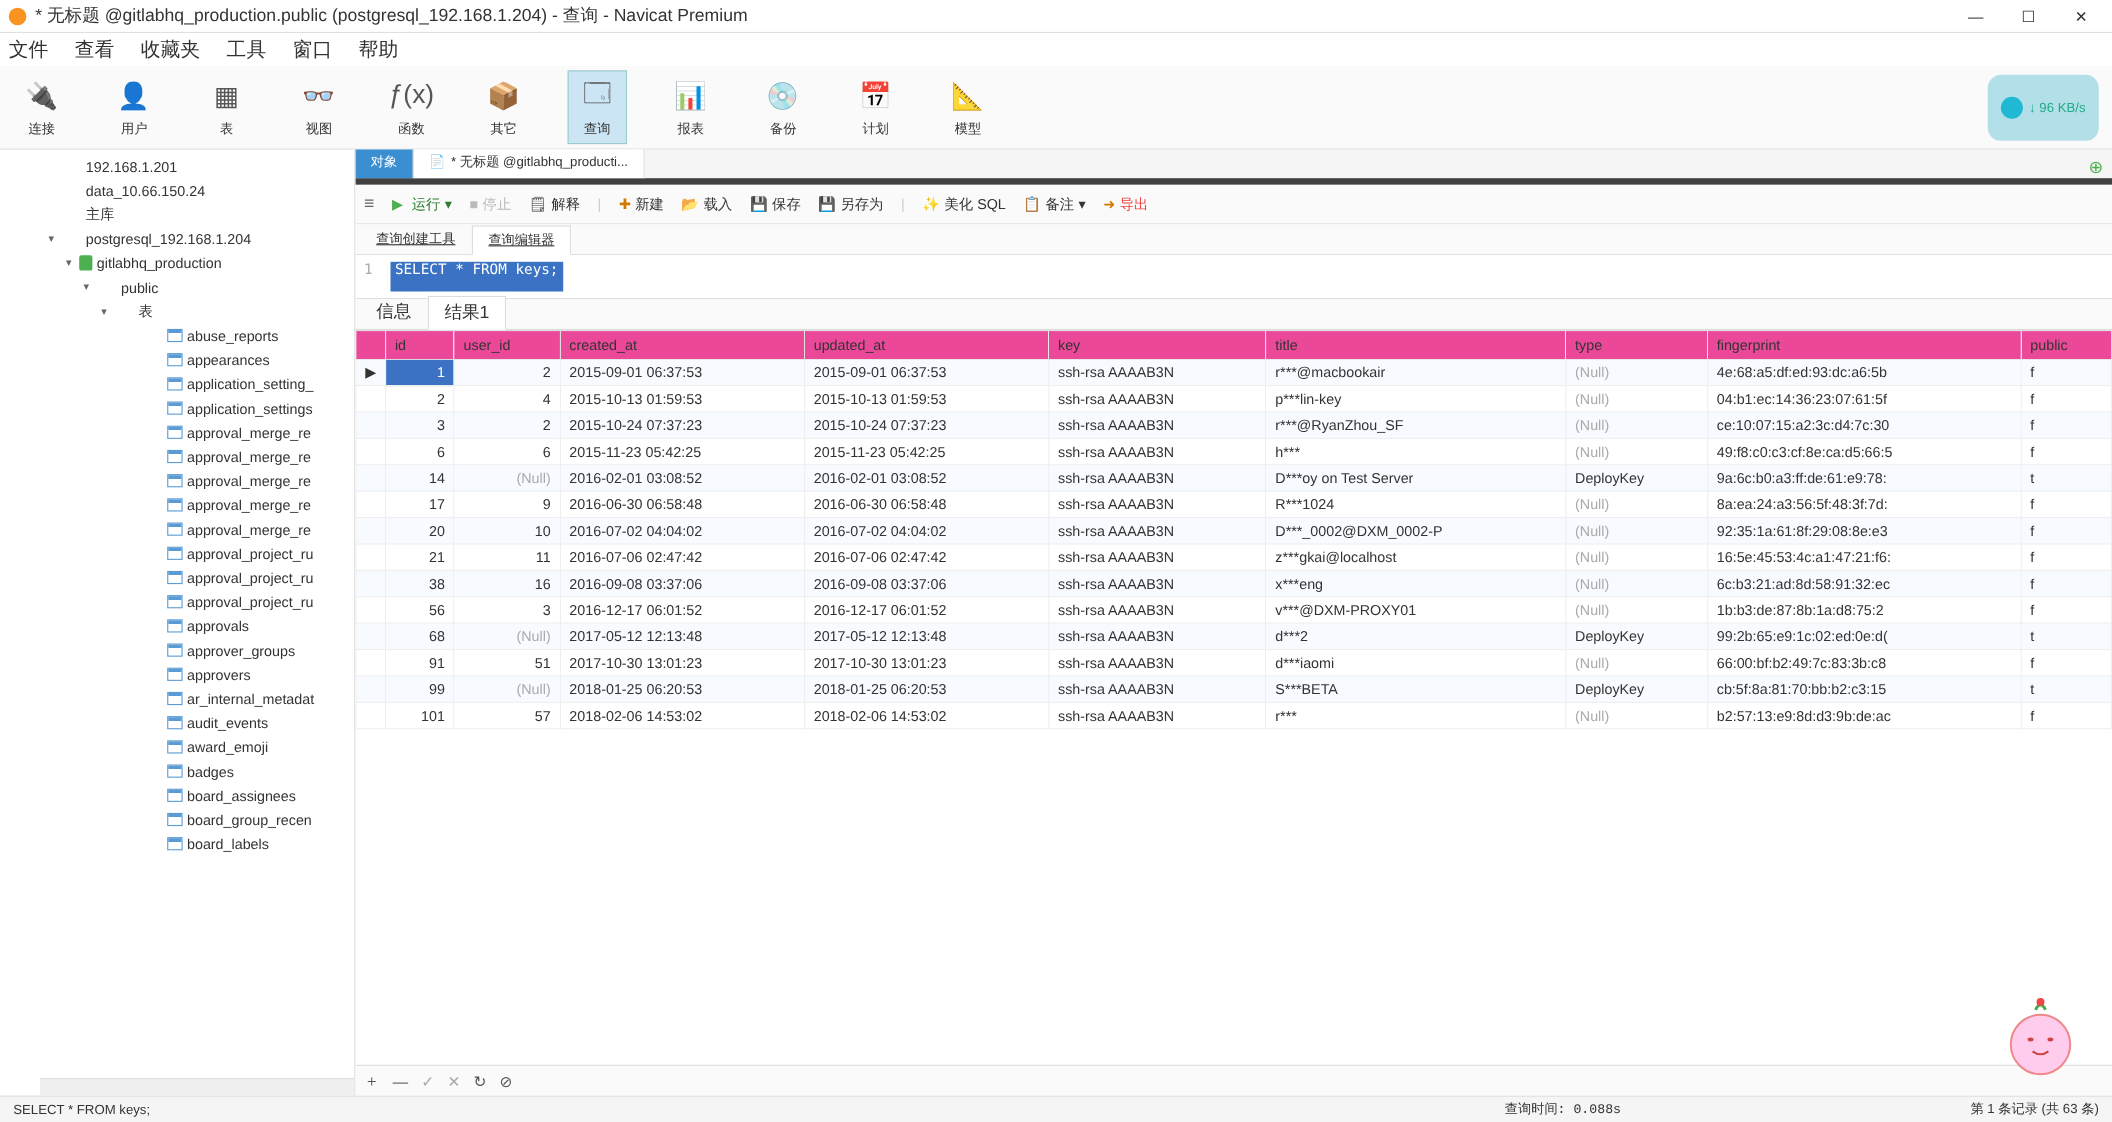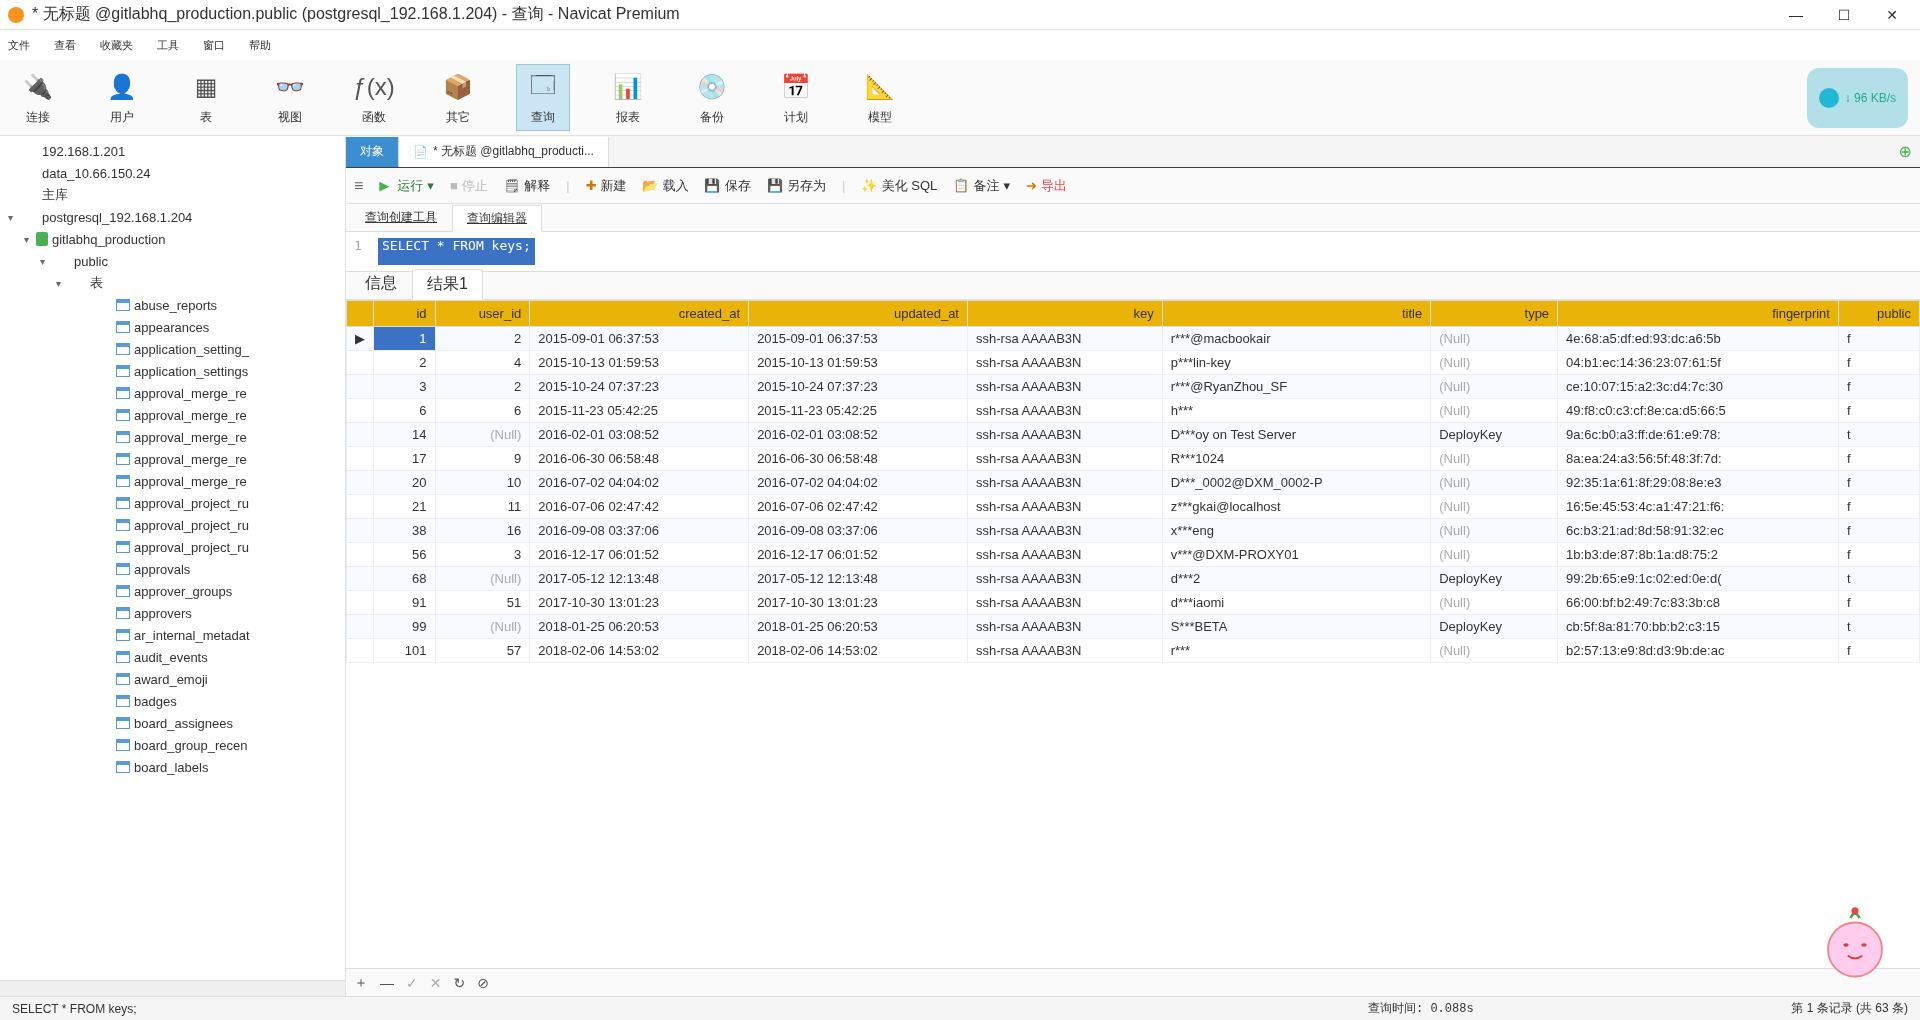--- a/index.html
+++ b/index.html
@@ -2,48 +2,48 @@
 <html><head>
 <meta charset="utf-8">
 <style>
 * { margin: 0; padding: 0; box-sizing: border-box; }
 body { font-family: "Microsoft YaHei", Arial, sans-serif; font-size: 12px; color: #333; background: #fff; overflow: hidden; width: 1920px; height: 1020px; }
 .title-bar { height: 30px; display: flex; align-items: center; padding: 0 8px; border-bottom: 1px solid #e0e0e0; }
 .title-bar .app-icon { width: 16px; height: 16px; background: #f7931e; border-radius: 50%; margin-right: 8px; }
 .title-bar .title-text { flex: 1; font-size: 16px; }
 .win-controls { display: flex; gap: 24px; margin-right: 8px; }
 .win-controls span { width: 24px; text-align: center; font-size: 14px; cursor: pointer; }
-.menu-bar { height: 30px; display: flex; align-items: center; padding: 0 8px; gap: 24px; font-size: 11px; }
+.menu-bar { height: 30px; display: flex; align-items: center; padding: 0 8px; gap: 24px; font-size: 18px; }
 .menu-bar span { cursor: pointer; }
 .toolbar { height: 76px; display: flex; align-items: center; padding: 0 12px; gap: 32px; border-bottom: 1px solid #e0e0e0; background: #fafafa; }
 .tb-item { display: flex; flex-direction: column; align-items: center; gap: 4px; cursor: pointer; padding: 4px 8px; }
 .tb-item.active { background: #cce5f5; border: 1px solid #9cc; }
 .tb-icon { width: 36px; height: 36px; display: flex; align-items: center; justify-content: center; font-size: 24px; color: #555; }
 .tb-item .lbl { font-size: 12px; }
 .tb-right { margin-left: auto; display: flex; align-items: center; gap: 8px; }
 .speed-badge { background: #b3e0e8; border-radius: 12px; padding: 20px 12px; display: flex; align-items: center; gap: 6px; margin-left: 16px; }
 .speed-badge .cloud { width: 20px; height: 20px; background: #21b8d4; border-radius: 50%; }
 .main-area { display: flex; height: calc(100% - 136px - 24px); }
-.sidebar { width: 346px; border-right: 1px solid #e0e0e0; overflow-y: auto; overflow-x: hidden; position: relative; }
+.sidebar { width: 287px; border-right: 1px solid #e0e0e0; overflow-y: auto; overflow-x: hidden; position: relative; margin-left: 36px; }
 .tree { padding: 4px 0; font-size: 13px; }
 .tree-row { display: flex; align-items: center; height: 22px; padding-left: 8px; cursor: pointer; white-space: nowrap; }
 .tree-row .chev { width: 12px; font-size: 10px; color: #666; }
 .tree-row .icn { width: 18px; height: 16px; margin-right: 4px; display: inline-flex; align-items: center; justify-content: center; }
 .icn.server { color: #888; }
 .icn.db { background: #4caf50; width: 12px; height: 14px; border-radius: 2px; }
 .icn.schema { color: #f5a623; }
 .icn.folder { color: #666; }
 .icn.table { border: 1px solid #5b9bd5; width: 14px; height: 12px; background: linear-gradient(#5b9bd5 0 3px, #fff 3px); }
 .indent-1 { padding-left: 24px; }
 .indent-2 { padding-left: 40px; }
 .indent-3 { padding-left: 56px; }
 .indent-5 { padding-left: 104px; }
 .sidebar-scroll-h { position: absolute; bottom: 0; left: 0; right: 0; height: 16px; background: #f0f0f0; border-top: 1px solid #ddd; }
 .content { flex: 1; display: flex; flex-direction: column; overflow: hidden; }
-.tabs-row { height: 32px; display: flex; align-items: center; background: #f5f5f5; border-bottom: 1px solid #404040; }
+.tabs-row { height: 32px; display: flex; align-items: flex-end; background: #f5f5f5; border-bottom: 6px solid #404040; }
 .tab { height: 30px; padding: 0 14px; display: flex; align-items: center; gap: 6px; font-size: 12px; cursor: pointer; border-right: 1px solid #ddd; }
 .tab.active { background: #3b8ecf; color: #fff; }
 .tab .tab-icon { width: 14px; height: 14px; }
 .tab-add { margin-left: auto; padding: 0 8px; font-size: 16px; color: #4caf50; cursor: pointer; }
 .query-toolbar { height: 36px; display: flex; align-items: center; padding: 0 8px; gap: 16px; border-bottom: 1px solid #e0e0e0; background: #fafafa; font-size: 13px; }
 .qt-btn { display: flex; align-items: center; gap: 4px; cursor: pointer; }
 .qt-btn.disabled { color: #bbb; }
 .qt-run { color: #2e7d32; }
 .qt-run::before { content: "▶"; color: #4caf50; margin-right: 4px; }
 .burger { font-size: 16px; color: #666; }
@@ -51,21 +51,21 @@
 .itab { padding: 4px 14px; border: 1px solid transparent; cursor: pointer; font-size: 12px; }
 .itab.active { background: #fff; border: 1px solid #ddd; border-bottom: 1px solid #fff; margin-bottom: -1px; }
 .sql-editor { height: 40px; padding: 6px 8px; font-family: Consolas, monospace; font-size: 13px; border-bottom: 1px solid #ddd; background: #fff; display: flex; }
 .sql-line-num { color: #aaa; width: 24px; }
 .sql-text { background: #3b72c4; color: #fff; padding: 0 4px; }
 .result-tabs { height: 28px; display: flex; align-items: flex-end; padding: 0 4px; border-bottom: 1px solid #ddd; background: #fafafa; }
 .rtab { padding: 4px 14px; border: 1px solid transparent; cursor: pointer; font-size: 16px; }
 .rtab.active { background: #fff; border: 1px solid #ddd; border-bottom: 1px solid #fff; margin-bottom: -1px; }
 .grid-wrap { flex: 1; overflow: auto; position: relative; }
 table.result { border-collapse: collapse; width: 100%; font-size: 13px; }
-table.result th { text-align: right; padding: 5px 8px; border: 1px solid #ddd; background: #eab308; font-weight: normal; position: sticky; top: 0; }
+table.result th { text-align: left; padding: 5px 8px; border: 1px solid #ddd; background: #ec4899; font-weight: normal; position: sticky; top: 0; }
 table.result td { padding: 4px 8px; border: 1px solid #eee; white-space: nowrap; }
 table.result tr:nth-child(odd) td { background: #f7fbff; }
 table.result tr.sel td.idcol { background: #3b72c4; color: #fff; }
 .row-marker { width: 18px; text-align: center; }
 .null { color: #aaa; font-style: normal; }
 .num { text-align: right; }
 .grid-footer { height: 28px; display: flex; align-items: center; padding: 0 8px; gap: 12px; border-top: 1px solid #ddd; background: #fafafa; font-size: 14px; color: #555; }
 .grid-footer span { cursor: pointer; }
 .status-bar { height: 24px; display: flex; align-items: center; padding: 0 12px; font-size: 12px; background: #f5f5f5; border-top: 1px solid #ddd; }
 .status-bar .st-left { flex: 1; }

